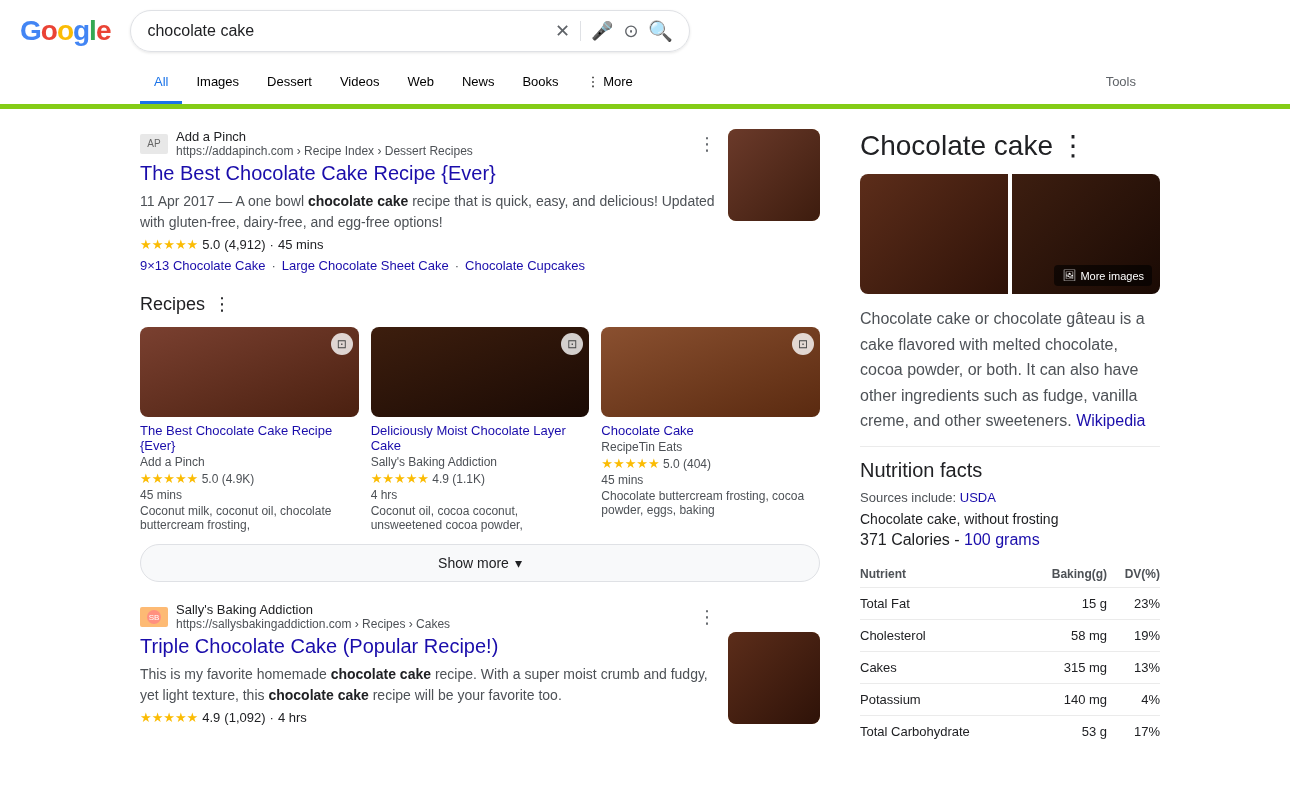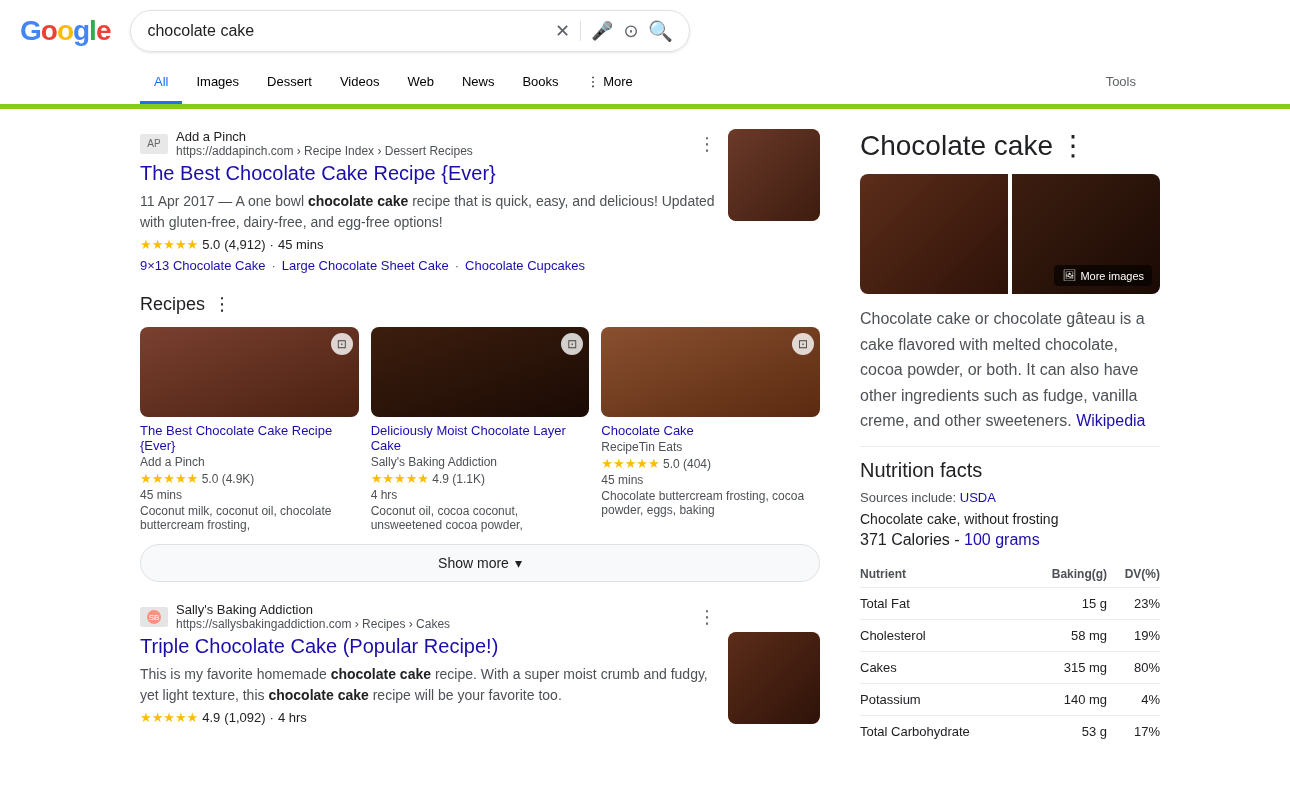--- a/index.html
+++ b/index.html
@@ -224,21 +224,21 @@
       <button class="show-more-btn">
         <span>Show more</span>
         <span>▾</span>
       </button>
     </div>
 
     <div class="result-item">
       <div class="result-with-thumb">
         <div class="result-content">
           <div class="result-source">
-            <div class="result-favicon" style="background:#e5e5e5; color:#c03;">
+            <div class="result-favicon" style="background:#fdba74; color:#c03;">
               <svg width="16" height="16" viewBox="0 0 16 16">
                   <circle cx="8" cy="8" r="7" fill="#ff9080"></circle>
                   <text x="8" y="11" text-anchor="middle" font-size="8" fill="white">SB</text>
                 </svg>
             </div>
             <div>
               <div class="result-source-text">Sally's Baking Addiction</div>
               <div class="result-source-url">https://sallysbakingaddiction.com › Recipes › Cakes</div>
             </div>
             <button class="result-more-btn">⋮</button>
@@ -309,21 +309,21 @@
     <td>23%</td>
   </tr>
           <tr>
     <td>Cholesterol</td>
     <td>58 mg</td>
     <td>19%</td>
   </tr>
           <tr>
     <td>Cakes</td>
     <td>315 mg</td>
-    <td>80%</td>
+    <td>13%</td>
   </tr>
           <tr>
     <td>Potassium</td>
     <td>140 mg</td>
     <td>4%</td>
   </tr>
           <tr>
     <td>Total Carbohydrate</td>
     <td>53 g</td>
     <td>17%</td>

